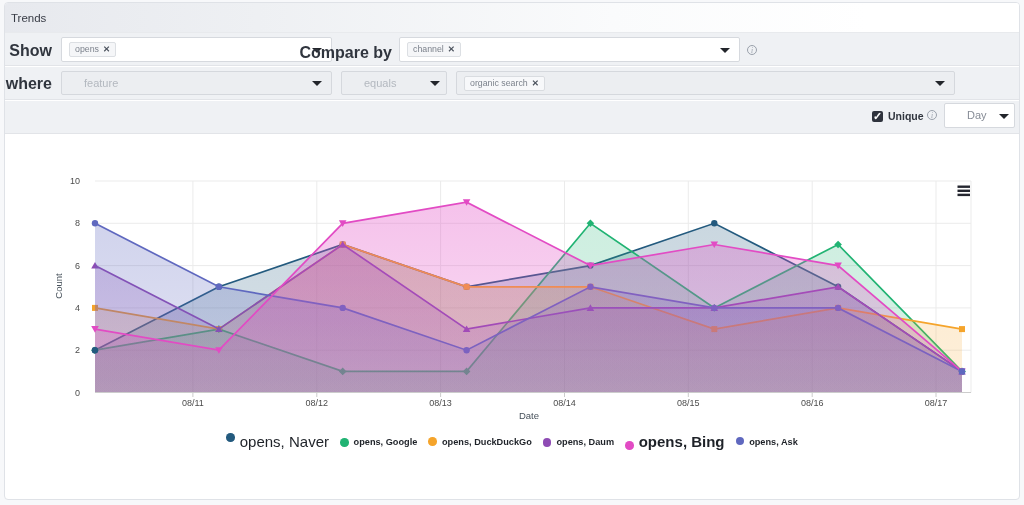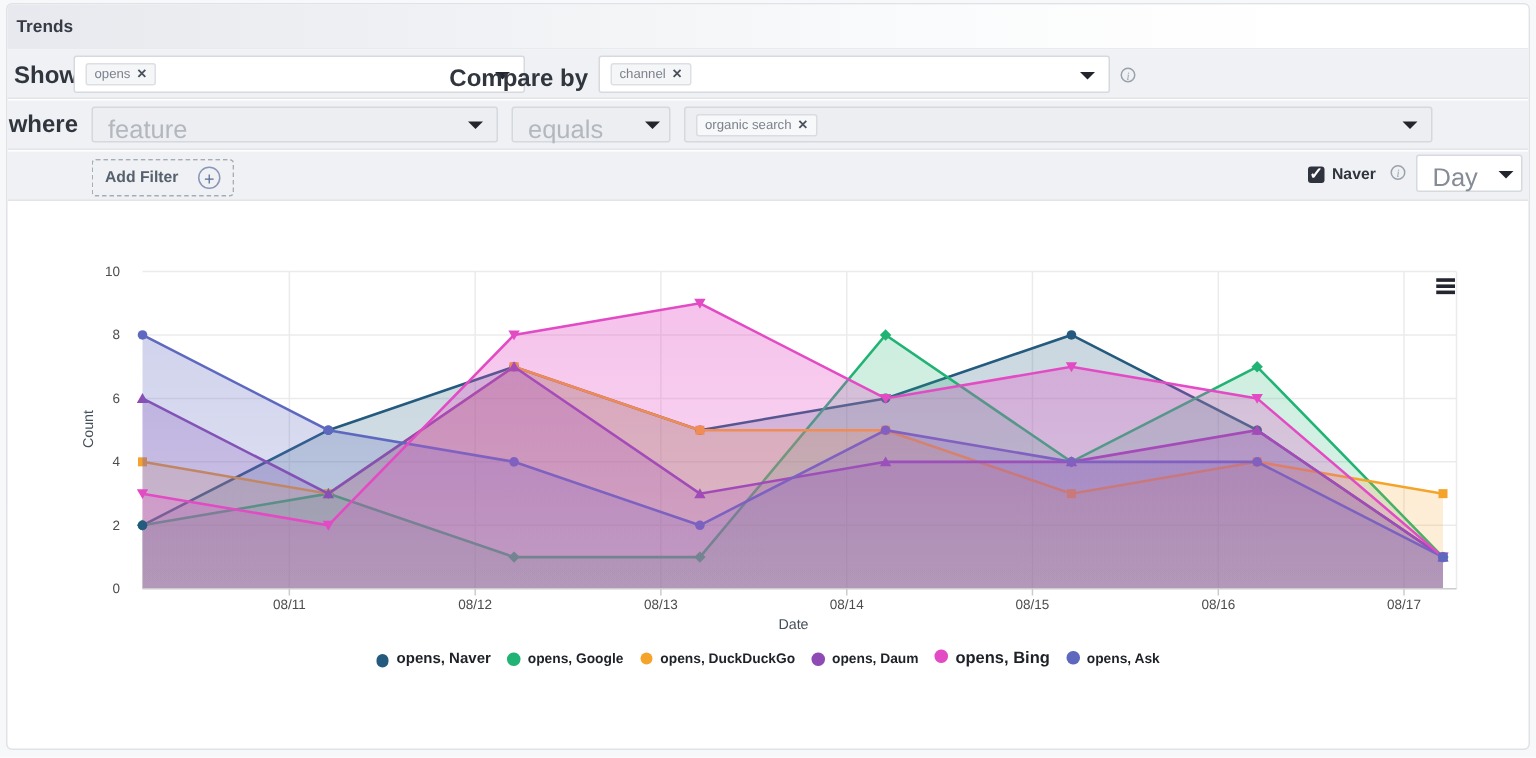--- a/index.html
+++ b/index.html
@@ -1,41 +1,41 @@
 <!DOCTYPE html>
 <html><head><meta charset="utf-8"><style>
 *{margin:0;padding:0;box-sizing:border-box}
 body{width:1024px;height:505px;font-family:"Liberation Sans",sans-serif;background:#f7f8fa;position:relative;overflow:hidden}
 .card{position:absolute;left:4px;top:2px;width:1016px;height:498px;background:#fff;border:1px solid #dfe2e7;border-radius:4px;overflow:hidden}
 .titlebar{position:absolute;left:0;top:0;width:100%;height:30px;background:linear-gradient(90deg,#e7e9ee 0%,#eef0f3 25%,#fafbfc 60%,#fff 85%);border-bottom:1px solid #e8eaed}
-.titlebar span{position:absolute;left:6px;top:9px;font-size:11.5px;font-weight:bold;color:#373b45}
+.titlebar span{position:absolute;left:6px;top:9px;font-size:11.5px;font-weight:normal;color:#373b45}
 .row{position:absolute;left:0;width:100%;background:#eff1f4}
 .row2{top:30px;height:33px;border-bottom:1px solid #e2e4e8}
 .row3{top:64px;height:33px;border-bottom:1px solid #e2e4e8}
 .row4{top:98px;height:33px;border-bottom:1px solid #e2e4e8}
 .lbl{position:absolute;font-size:16px;font-weight:bold;color:#30353e}
 .sel{position:absolute;border:1px solid #d6d9de;border-radius:2px;background:#fff}
 .sel.gray{background:#eceef1;border-color:#d5d8dd}
 .chip{position:absolute;top:4px;height:15px;line-height:13px;padding:0 5px;background:#f5f6f8;border:1px solid #dcdfe3;border-radius:2px;font-size:8.8px;color:#7c828c}
 .chip b{color:#4a515c;font-size:8.5px;margin-left:4px;font-weight:bold}
 .arrow{position:absolute;width:0;height:0;border-left:5px solid transparent;border-right:5px solid transparent;border-top:5.5px solid #22252b}
-.ph{position:absolute;font-size:17px;color:#b3b8bf;top:5px;left:10px}
+.ph{position:absolute;font-size:11px;color:#b3b8bf;top:5px;left:22px}
 .info{position:absolute;width:10px;height:10px;border:1px solid #9aa1ab;border-radius:50%;color:#9aa1ab;font-size:7.5px;text-align:center;line-height:10px;font-family:"Liberation Serif",serif;font-style:italic}
 .addf{position:absolute;left:56px;top:5px;width:95px;height:25px;border:1px dashed #a6adb5;border-radius:3px}
 .addf span{position:absolute;left:8px;top:5px;font-size:10.5px;font-weight:bold;color:#55616e}
 .plus{position:absolute;right:8px;top:4px;width:15px;height:15px;border:1px solid #8b97b8;border-radius:50%;color:#5b6f96;font-size:12px;line-height:14px;text-align:center}
 .cb{position:absolute;left:870px;width:11px;height:11px;background:#2f333d;border-radius:2px;color:#fff;font-size:11px;line-height:11px;text-align:center;font-weight:bold}
 </style></head><body>
 <div class="card">
  <div class="titlebar">
       <span>Trends</span>
     </div>
  <div class="row row2">
    <span class="lbl" style="right:967px;top:9px">Show</span>
-   <div class="sel" style="left:44px;top:4px;width:301px;height:25px">
+   <div class="sel" style="left:56px;top:4px;width:271px;height:25px">
      <span class="chip" style="left:7px">opens<b>✕</b></span>
      <div class="arrow" style="right:9px;top:10px"></div>
    </div>
    <span class="lbl" style="right:627px;top:11px">Compare by</span>
    <div class="sel" style="left:394px;top:4px;width:341px;height:25px">
      <span class="chip" style="left:7px">channel<b>✕</b></span>
      <div class="arrow" style="right:9px;top:10px"></div>
    </div>
    <span class="info" style="left:742px;top:12px">i</span>
  </div>
@@ -48,26 +48,22 @@
    <div class="sel gray" style="left:451px;top:4px;width:499px;height:24px">
      <span class="chip" style="left:7px;background:#f7f8fa;border-color:#d9dce0">organic search<b>✕</b></span>
      <div class="arrow" style="right:9px;top:9px"></div>
    </div>
    <div class="sel gray" style="left:336px;top:4px;width:106px;height:24px">
      <span class="ph">equals</span>
      <div class="arrow" style="right:6px;top:9px"></div>
    </div>
  </div>
  <div class="row row4">
-   <div class="addf">
-        <span>Add Filter</span>
-        <div class="plus">+</div>
-      </div>
    <div class="cb" style="top:10px;left:867px">✓</div>
-   <span class="lbl" style="left:883px;top:9px;font-size:10.5px">Naver</span>
+   <span class="lbl" style="left:883px;top:9px;font-size:10.5px">Unique</span>
    <span class="info" style="left:922px;top:9px">i</span>
    <div class="sel" style="left:939px;top:2px;width:71px;height:25px">
      <span class="ph" style="color:#868c96">Day</span>
      <div class="arrow" style="right:5px;top:10px"></div>
    </div>
  </div>
 </div>
 <svg width="1024" height="372" style="position:absolute;left:0;top:133px">
 <line x1="95" y1="217.2" x2="971" y2="217.2" stroke="#ebebeb" stroke-width="1"></line>
 <line x1="95" y1="174.9" x2="971" y2="174.9" stroke="#ebebeb" stroke-width="1"></line>
@@ -191,18 +187,18 @@
 <text x="688.3" y="273" text-anchor="middle" font-size="9" fill="#4c4c4c" font-family="Liberation Sans, sans-serif">08/15</text>
 <text x="812.2" y="273" text-anchor="middle" font-size="9" fill="#4c4c4c" font-family="Liberation Sans, sans-serif">08/16</text>
 <text x="936.0" y="273" text-anchor="middle" font-size="9" fill="#4c4c4c" font-family="Liberation Sans, sans-serif">08/17</text>
 <text x="62" y="153" text-anchor="middle" font-size="9.5" fill="#46505a" font-family="Liberation Sans, sans-serif" transform="rotate(-90 62 153)">Count</text>
 <text x="529" y="286" text-anchor="middle" font-size="9.5" fill="#46505a" font-family="Liberation Sans, sans-serif">Date</text>
 <rect x="957.5" y="52.5" width="12.5" height="2.4" fill="#24262f"></rect>
 <rect x="957.5" y="56.6" width="12.5" height="2.4" fill="#24262f"></rect>
 <rect x="957.5" y="60.7" width="12.5" height="2.4" fill="#24262f"></rect>
 </svg>
 <div style="position:absolute;left:0;top:433px;width:1024px;display:flex;justify-content:center;align-items:center;gap:11px">
-    <span style="display:flex;align-items:flex-end;font-size:10px;font-weight:bold;color:#1e2228"><span style="width:8.6px;height:8.6px;border-radius:50%;background:#235a7e;margin-right:5px"></span>opens, Naver</span>
+    <span style="display:flex;align-items:flex-start;font-size:15px;font-weight:normal;color:#1e2228"><span style="width:8.6px;height:8.6px;border-radius:50%;background:#235a7e;margin-right:5px"></span>opens, Naver</span>
     <span style="display:flex;align-items:flex-end;font-size:9.2px;font-weight:bold;color:#1e2228"><span style="width:8.6px;height:8.6px;border-radius:50%;background:#21b373;margin-right:5px"></span>opens, Google</span>
     <span style="display:flex;align-items:center;font-size:9.2px;font-weight:bold;color:#1e2228"><span style="width:8.6px;height:8.6px;border-radius:50%;background:#f5a42b;margin-right:5px"></span>opens, DuckDuckGo</span>
     <span style="display:flex;align-items:flex-end;font-size:9.2px;font-weight:bold;color:#1e2228"><span style="width:8.6px;height:8.6px;border-radius:50%;background:#8e4bb4;margin-right:5px"></span>opens, Daum</span>
-    <span style="display:flex;align-items:flex-start;font-size:11px;font-weight:bold;color:#1e2228"><span style="width:8.6px;height:8.6px;border-radius:50%;background:#e24bc4;margin-right:5px"></span>opens, Bing</span>
+    <span style="display:flex;align-items:flex-end;font-size:15px;font-weight:bold;color:#1e2228"><span style="width:8.6px;height:8.6px;border-radius:50%;background:#e24bc4;margin-right:5px"></span>opens, Bing</span>
     <span style="display:flex;font-size:9.2px;font-weight:bold;color:#1e2228"><span style="width:8.6px;height:8.6px;border-radius:50%;background:#5f68bf;margin-right:5px"></span>opens, Ask</span>
   </div>
 </body></html>

